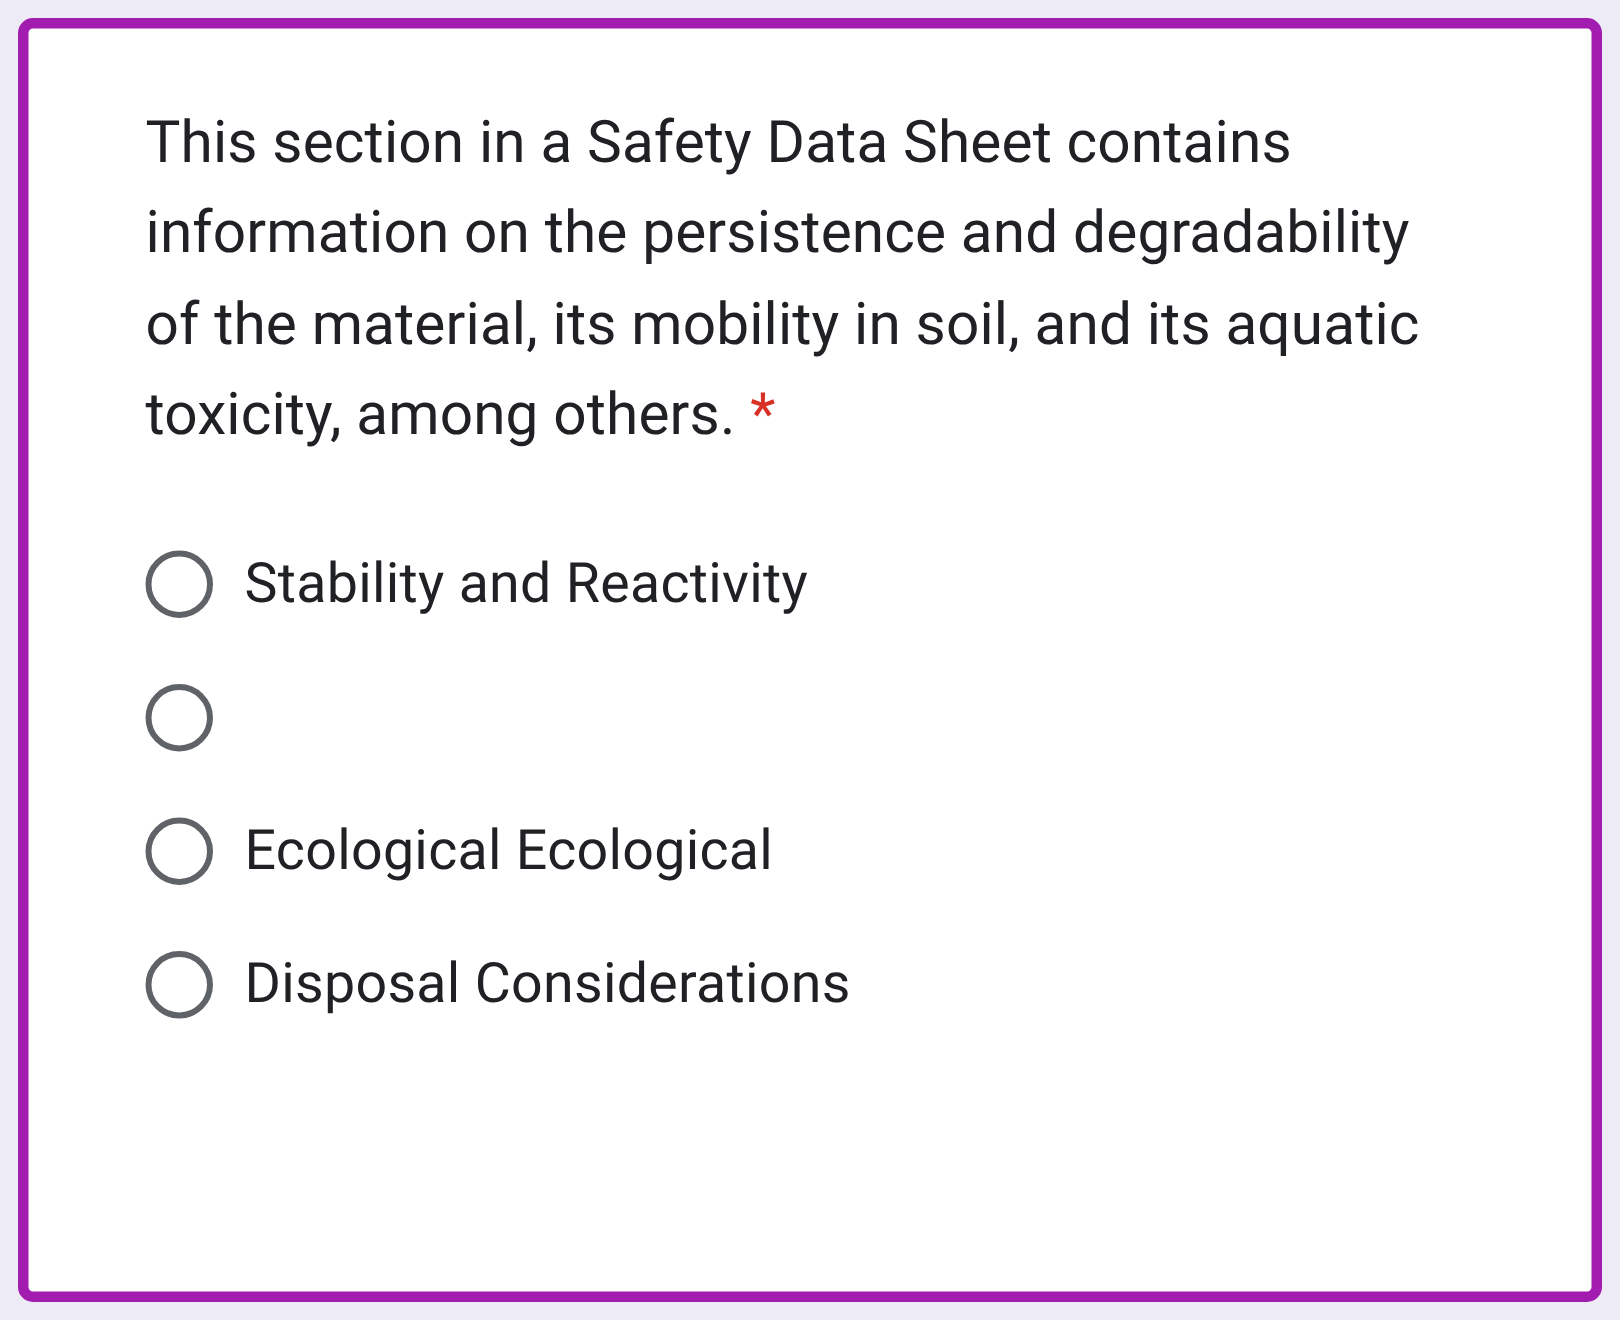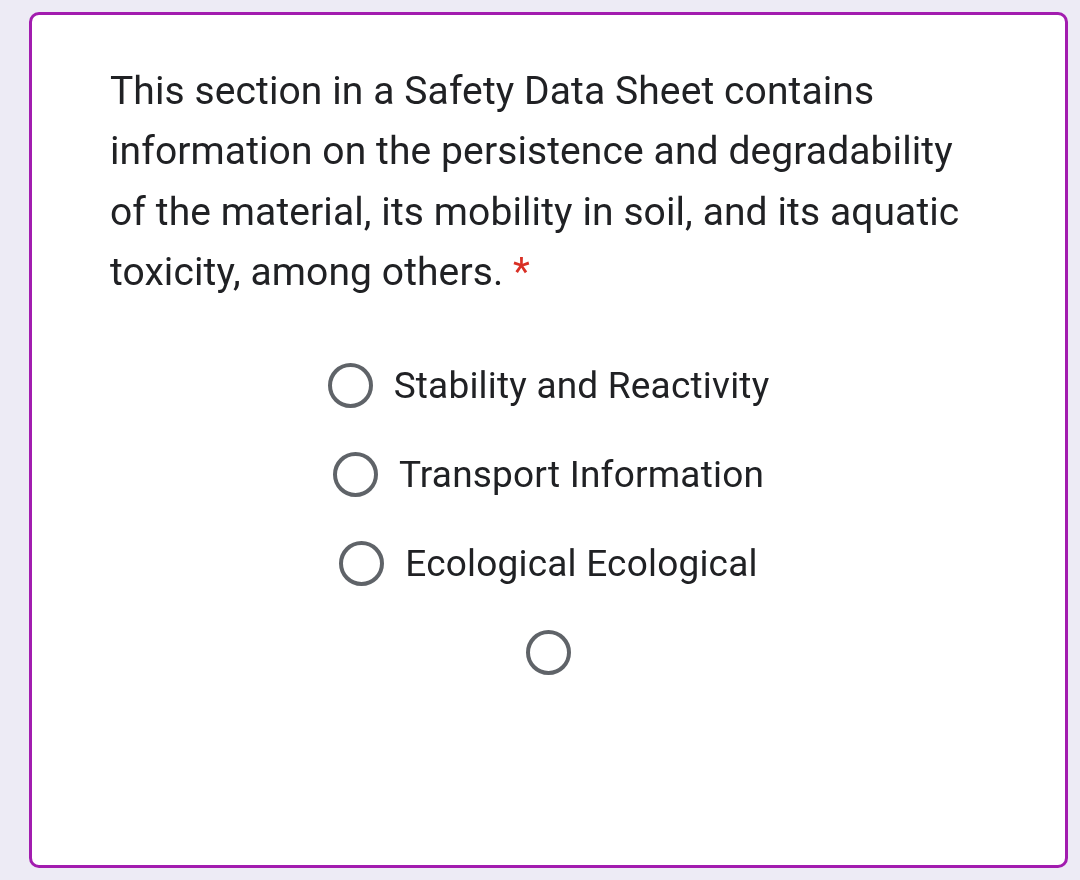--- a/index.html
+++ b/index.html
@@ -11,23 +11,22 @@
       font-family: 'Roboto', 'Google Sans', Arial, sans-serif;
       background-color: #edebf5;
       padding: 12px;
       width: 1080px;
       height: 880px;
     }
     .card {
       background-color: #ffffff;
       border-radius: 10px;
       padding: 46px 78px 50px 78px;
-      border: 3px solid #a21caf;
+      border: 7px solid #a21caf;
       height: 100%;
-      margin-left: 17px;
     }
     .question-text {
       font-size: 39px;
       color: #202124;
       line-height: 1.55;
       letter-spacing: 0.1px;
       font-weight: 400;
       margin-bottom: 60px;
     }
     .required-asterisk {
@@ -36,21 +35,20 @@
     .options {
       display: flex;
       flex-direction: column;
       gap: 44px;
     }
     .option {
       display: flex;
       align-items: center;
       gap: 21px;
       cursor: pointer;
-      justify-content: center;
     }
     .radio-circle {
       width: 45px;
       height: 45px;
       border: 4px solid #5f6368;
       border-radius: 50%;
       flex-shrink: 0;
     }
     .option-label {
       font-size: 37px;
@@ -67,23 +65,23 @@
     <span>This section in a Safety Data Sheet contains information on the persistence and degradability of the material, its mobility in soil, and its aquatic toxicity, among others.</span>
     <span class="required-asterisk">*</span>
   </div>
   <div class="options">
     <div class="option">
       <div class="radio-circle"></div>
       <div class="option-label">Stability and Reactivity</div>
     </div>
     <div class="option">
       <div class="radio-circle"></div>
-      <div class="option-label">Transport Information</div>
     </div>
     <div class="option">
       <div class="radio-circle"></div>
       <div class="option-label">Ecological Ecological</div>
     </div>
     <div class="option">
       <div class="radio-circle"></div>
+      <div class="option-label">Disposal Considerations</div>
     </div>
   </div>
 </div>
 
 </body></html>

